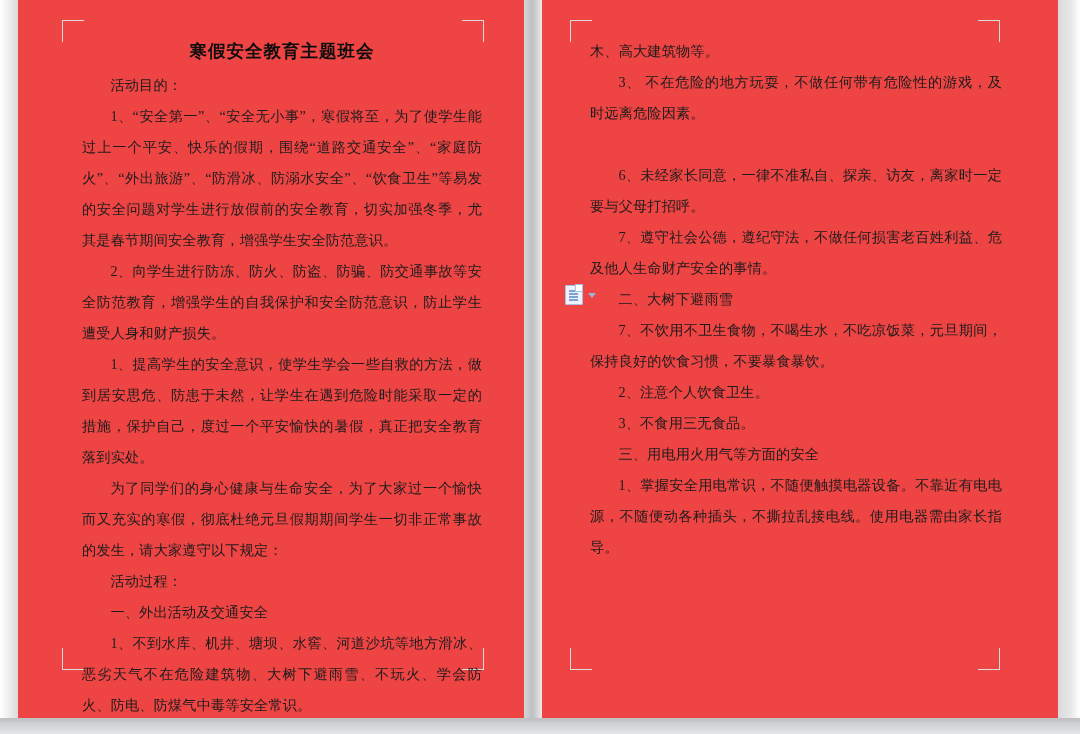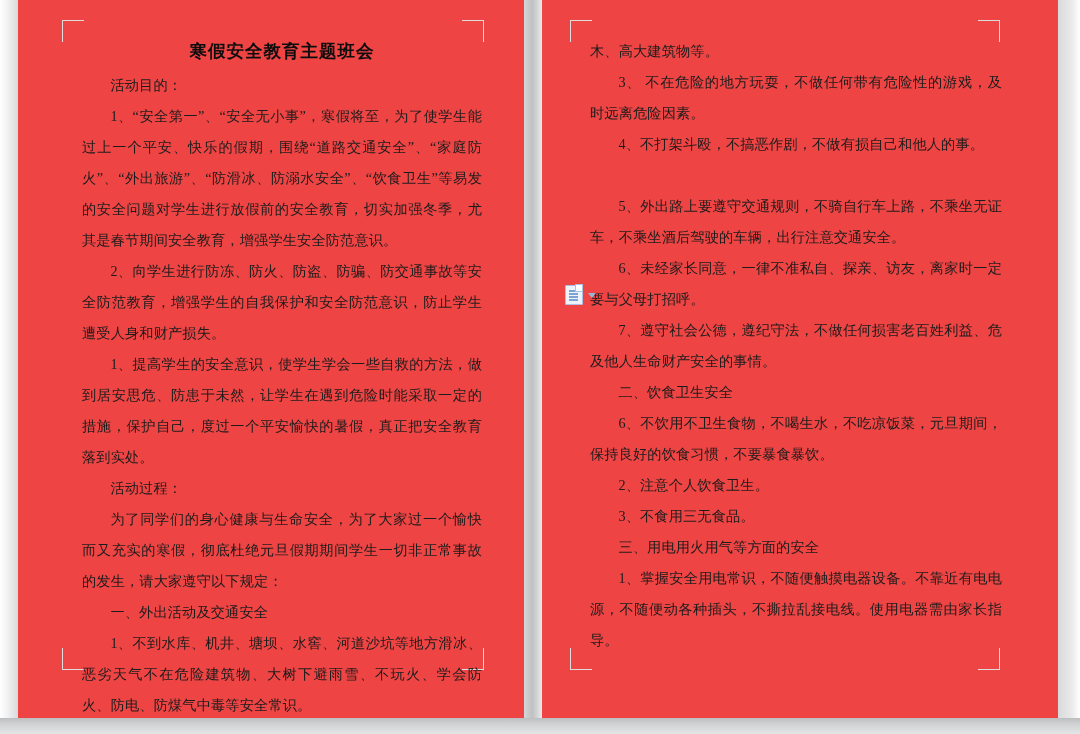--- a/index.html
+++ b/index.html
@@ -153,42 +153,40 @@
     <div class="corner tl" style="left:44px;  top:20px;"></div>
     <div class="corner tr" style="right:40px; top:20px;"></div>
     <div class="corner bl" style="left:44px;  bottom:48px;"></div>
     <div class="corner br" style="right:40px; bottom:48px;"></div>
     <div class="textcol">
         <div class="doc-title">寒假安全教育主题班会</div>
         <p class="para">活动目的：</p>
         <p class="para">1、“安全第一”、“安全无小事”，寒假将至，为了使学生能过上一个平安、快乐的假期，围绕“道路交通安全”、“家庭防火”、“外出旅游”、“防滑冰、防溺水安全”、“饮食卫生”等易发的安全问题对学生进行放假前的安全教育，切实加强冬季，尤其是春节期间安全教育，增强学生安全防范意识。</p>
         <p class="para">2、向学生进行防冻、防火、防盗、防骗、防交通事故等安全防范教育，增强学生的自我保护和安全防范意识，防止学生遭受人身和财产损失。</p>
         <p class="para">1、提高学生的安全意识，使学生学会一些自救的方法，做到居安思危、防患于未然，让学生在遇到危险时能采取一定的措施，保护自己，度过一个平安愉快的暑假，真正把安全教育落到实处。</p>
+        <p class="para">为了同学们的身心健康与生命安全，为了大家过一个愉快而又充实的寒假，彻底杜绝元旦假期期间学生一切非正常事故的发生，请大家遵守以下规定：</p>
         <p class="para">活动过程：</p>
-        <p class="para">为了同学们的身心健康与生命安全，为了大家过一个愉快而又充实的寒假，彻底杜绝元旦假期期间学生一切非正常事故的发生，请大家遵守以下规定：</p>
         <p class="para">一、外出活动及交通安全</p>
         <p class="para">1、不到水库、机井、塘坝、水窖、河道沙坑等地方滑冰、恶劣天气不在危险建筑物、大树下避雨雪、不玩火、学会防火、防电、防煤气中毒等安全常识。</p>
       </div>
   </div>
 
   <div class="page page-right">
     <div class="corner tl" style="left:28px;  top:20px;"></div>
     <div class="corner tr" style="right:58px; top:20px;"></div>
     <div class="corner bl" style="left:28px;  bottom:48px;"></div>
     <div class="corner br" style="right:58px; bottom:48px;"></div>
     <div class="textcol">
         <p class="para flush">木、高大建筑物等。</p>
         <p class="para">3、 不在危险的地方玩耍，不做任何带有危险性的游戏，及时远离危险因素。</p>
-        <p class="para">4、不打架斗殴，不搞恶作剧，不做有损自己和他人的事。</p>
         <p class="spacer"></p>
-        <p class="para">5、外出路上要遵守交通规则，不骑自行车上路，不乘坐无证车，不乘坐酒后驾驶的车辆，出行注意交通安全。</p>
         <p class="para">6、未经家长同意，一律不准私自、探亲、访友，离家时一定要与父母打招呼。</p>
         <p class="para">7、遵守社会公德，遵纪守法，不做任何损害老百姓利益、危及他人生命财产安全的事情。</p>
-        <p class="para">二、饮食卫生安全</p>
-        <p class="para">6、不饮用不卫生食物，不喝生水，不吃凉饭菜，元旦期间，保持良好的饮食习惯，不要暴食暴饮。</p>
+        <p class="para">二、大树下避雨雪</p>
+        <p class="para">7、不饮用不卫生食物，不喝生水，不吃凉饭菜，元旦期间，保持良好的饮食习惯，不要暴食暴饮。</p>
         <p class="para">2、注意个人饮食卫生。</p>
         <p class="para">3、不食用三无食品。</p>
         <p class="para">三、用电用火用气等方面的安全</p>
         <p class="para">1、掌握安全用电常识，不随便触摸电器设备。不靠近有电电源，不随便动各种插头，不撕拉乱接电线。使用电器需由家长指导。</p>
       </div>
   </div>
 
   <div class="paste-tag">
     <span class="clip"></span>
     <span class="caret"></span>

